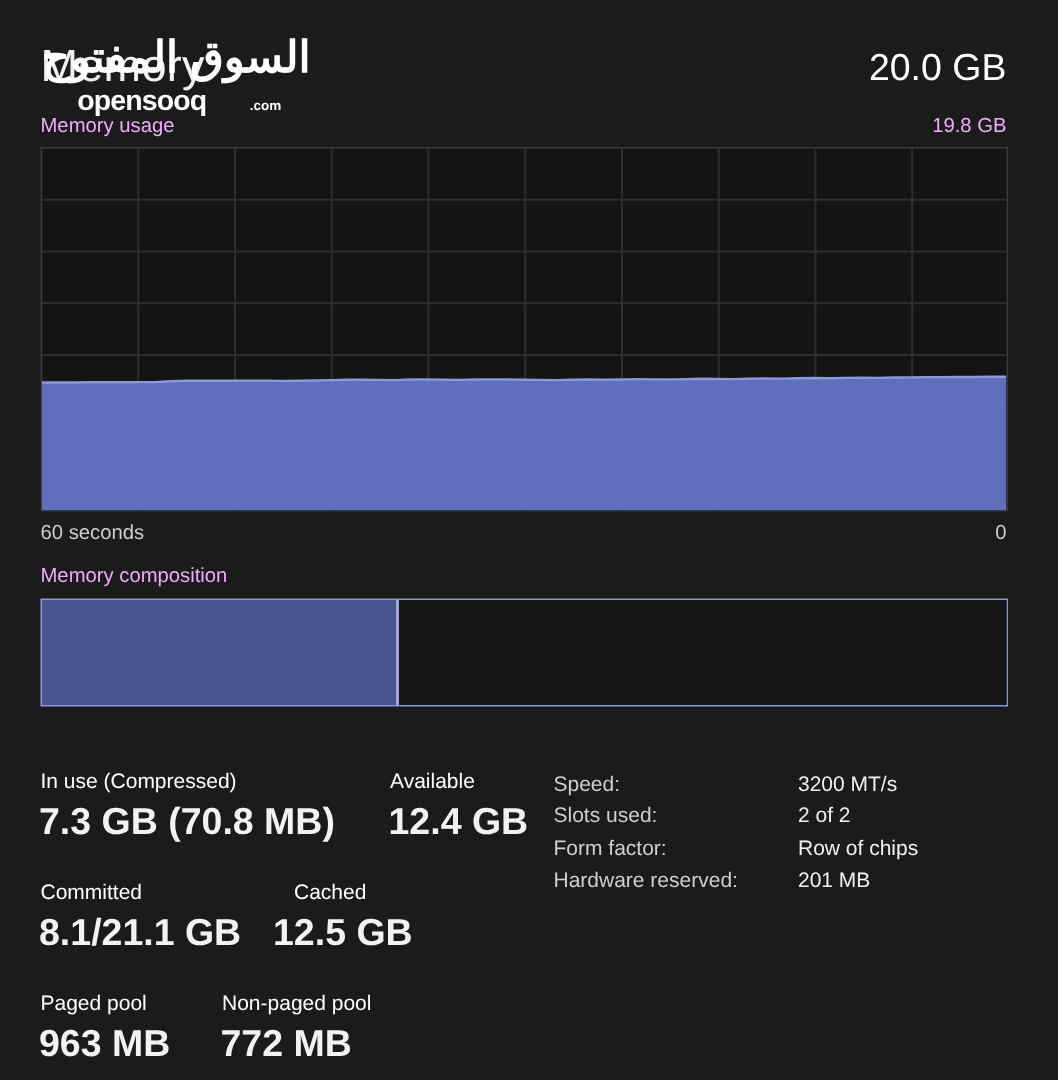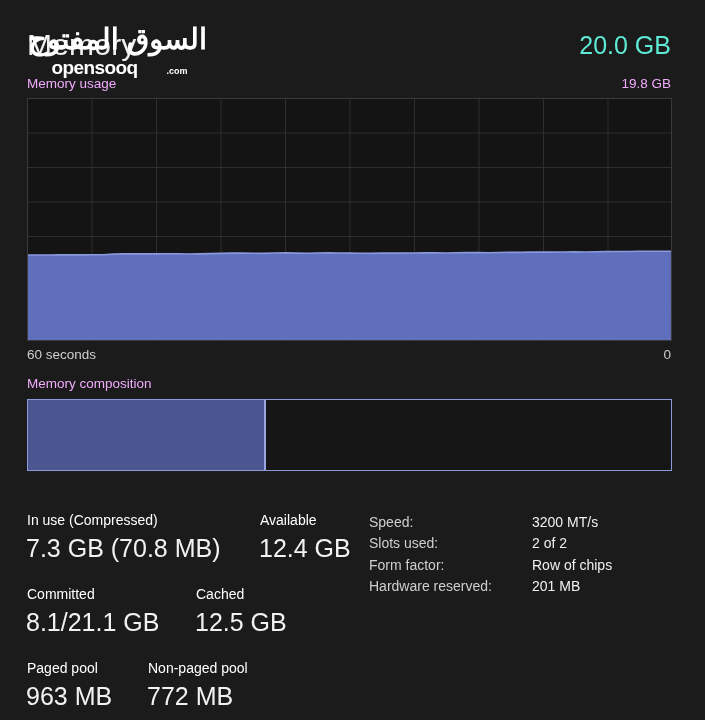--- a/index.html
+++ b/index.html
@@ -40,21 +40,21 @@
     color: #f0f0f0;
     line-height: 38px;
     white-space: nowrap;
   }
   .total-mem {
     position: absolute;
     right: 0;
     top: 0;
     font-size: 25px;
     font-weight: 400;
-    color: #5eead4;
+    color: #ffffff;
     line-height: 38px;
     white-space: nowrap;
   }
 
   
   .watermark {
     position: absolute;
     left: 5px;
     top: -5px;
     width: 175px;
@@ -161,34 +161,34 @@
   
   .stat-label {
     position: absolute;
     font-size: 14px;
     color: #ffffff;
     white-space: nowrap;
   }
   .stat-value {
     position: absolute;
     font-size: 25px;
-    font-weight: 400;
+    font-weight: 700;
     color: #f2f2f2;
     white-space: nowrap;
     line-height: 30px;
   }
 
   .l-inuse     { left: 27px;  top: 512px; }
   .v-inuse     { left: 26px;  top: 533px; }
   .l-avail     { left: 260px; top: 512px; }
   .v-avail     { left: 259px; top: 533px; }
   .l-committed { left: 27px;  top: 586px; }
   .v-committed { left: 26px;  top: 607px; }
   .l-cached    { left: 196px; top: 586px; }
-  .v-cached    { left: 195px; top: 607px; }
+  .v-cached    { left: 182px; top: 607px; }
   .l-paged     { left: 27px;  top: 660px; }
   .v-paged     { left: 26px;  top: 681px; }
   .l-nonpaged  { left: 148px; top: 660px; }
   .v-nonpaged  { left: 147px; top: 681px; }
 
   
   .specs {
     position: absolute;
     left: 369px;
     top: 511px;

